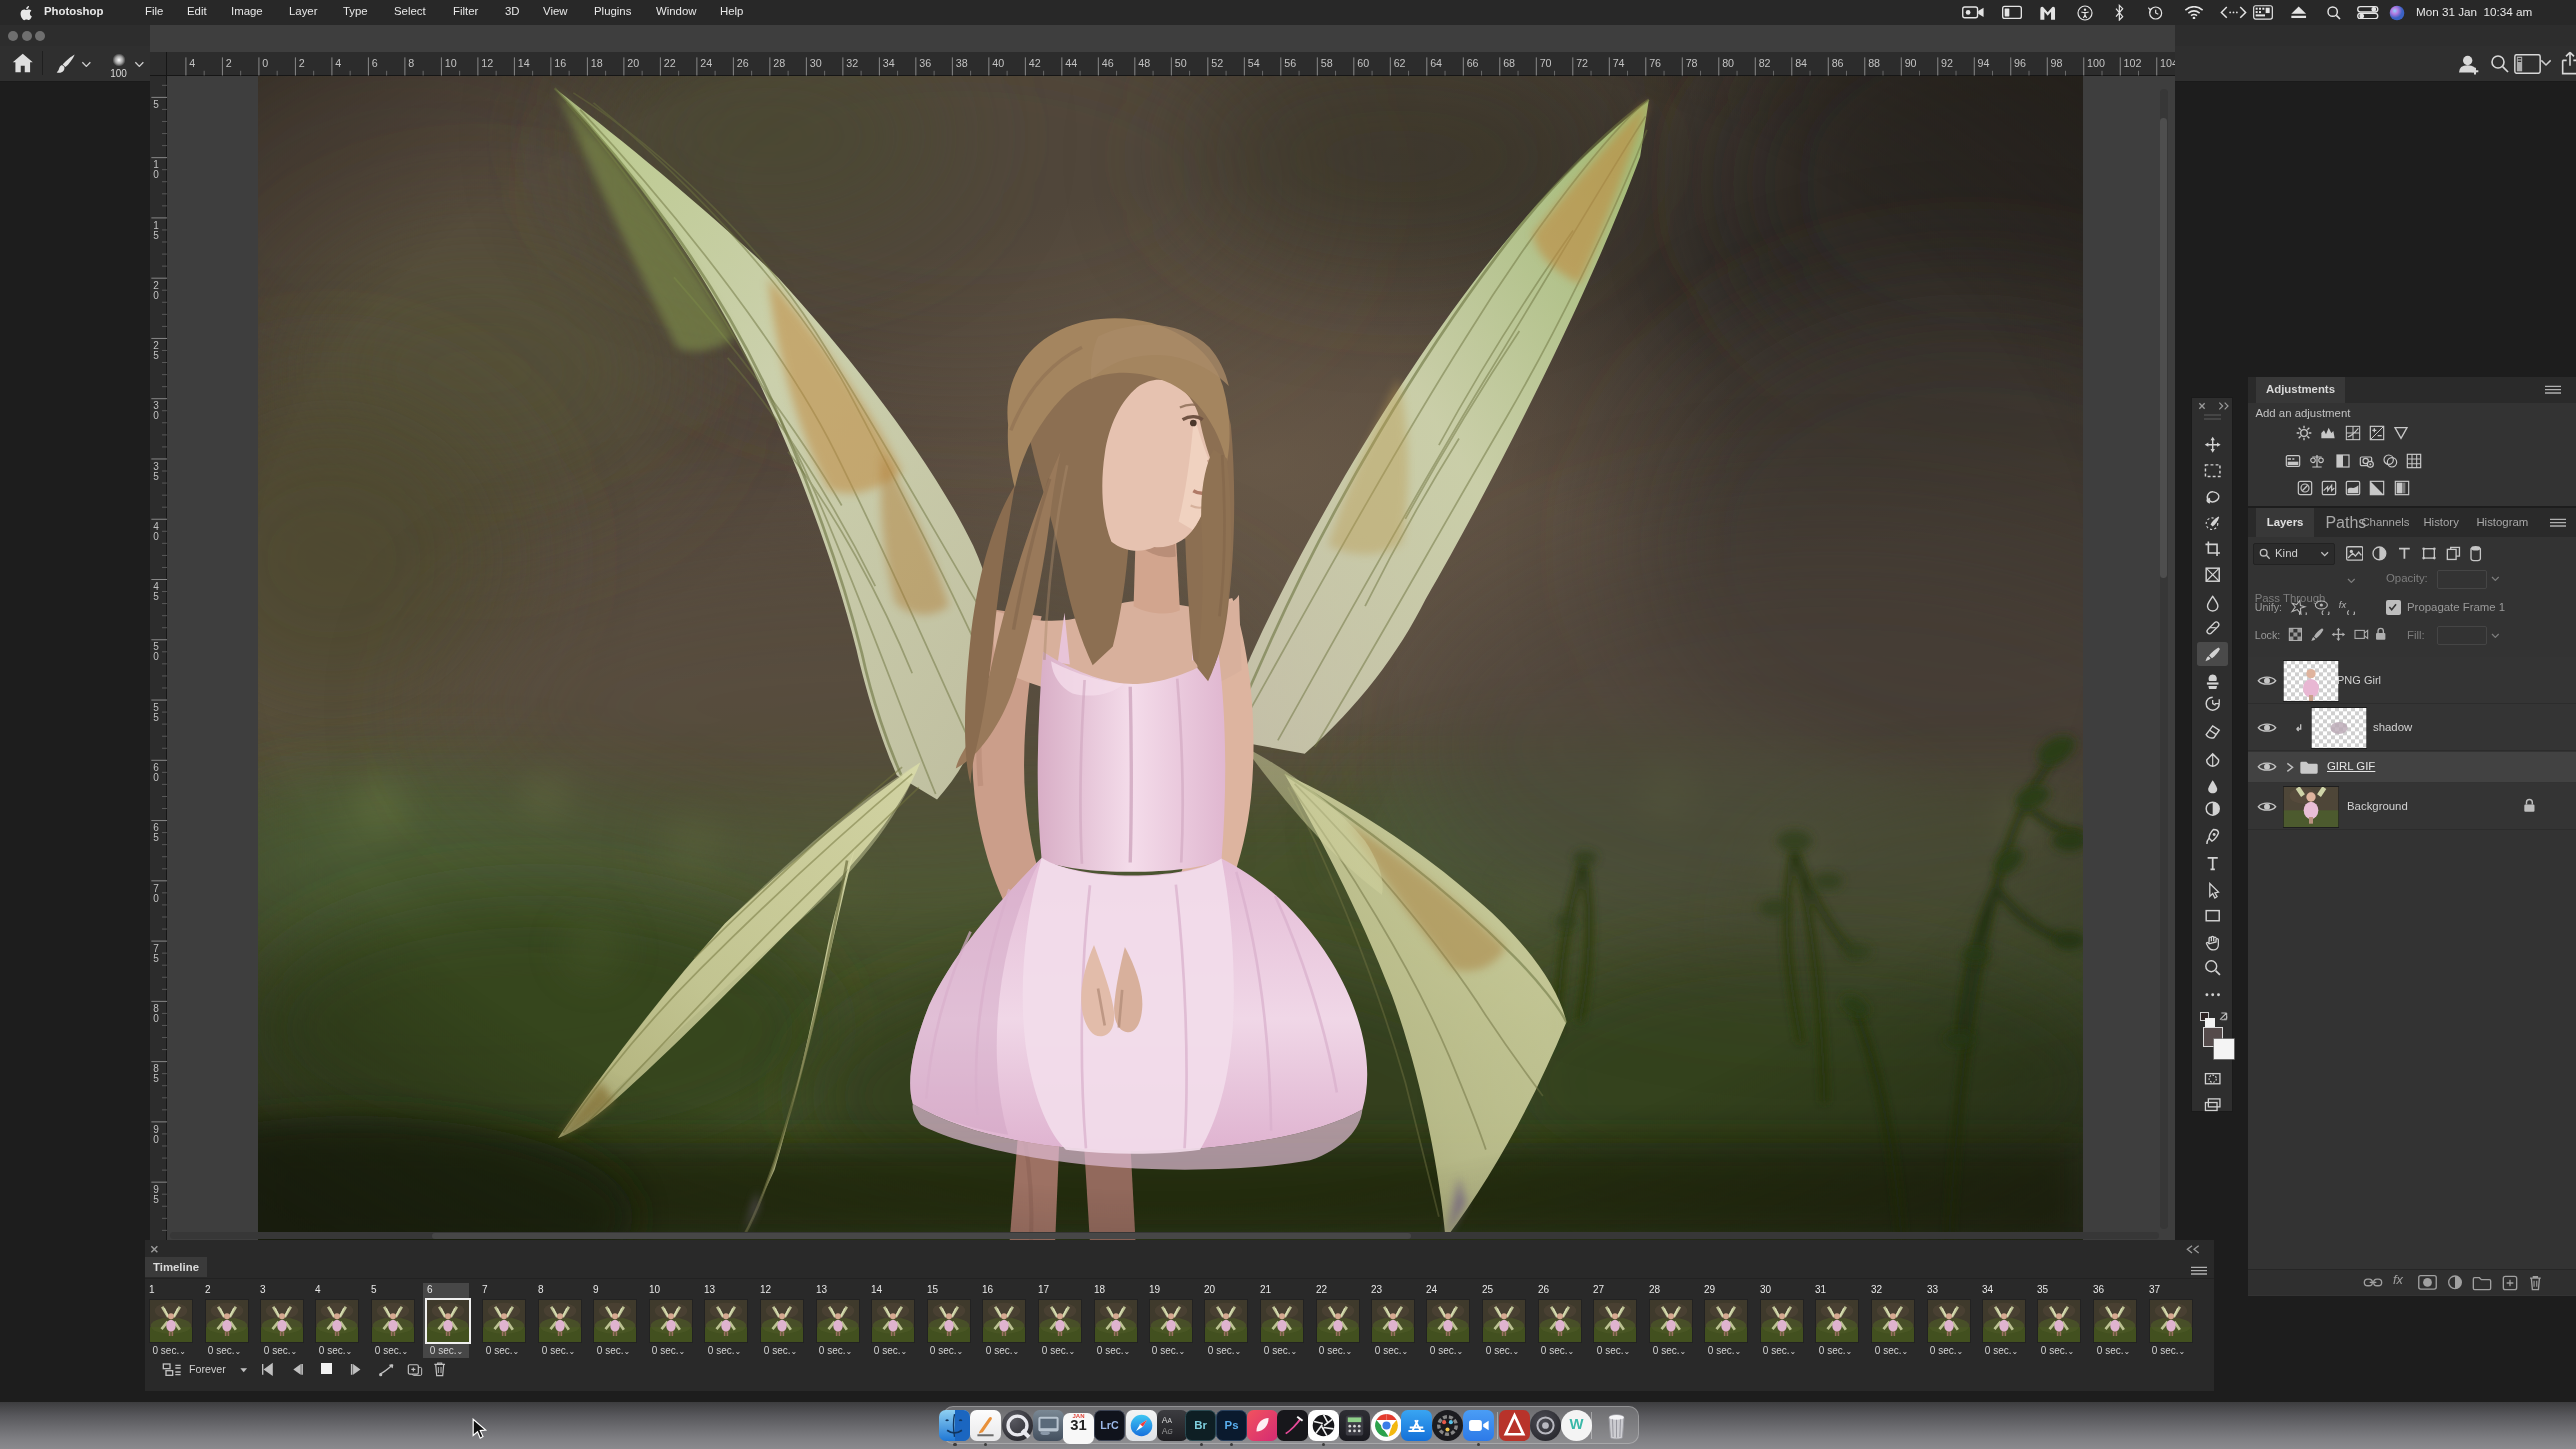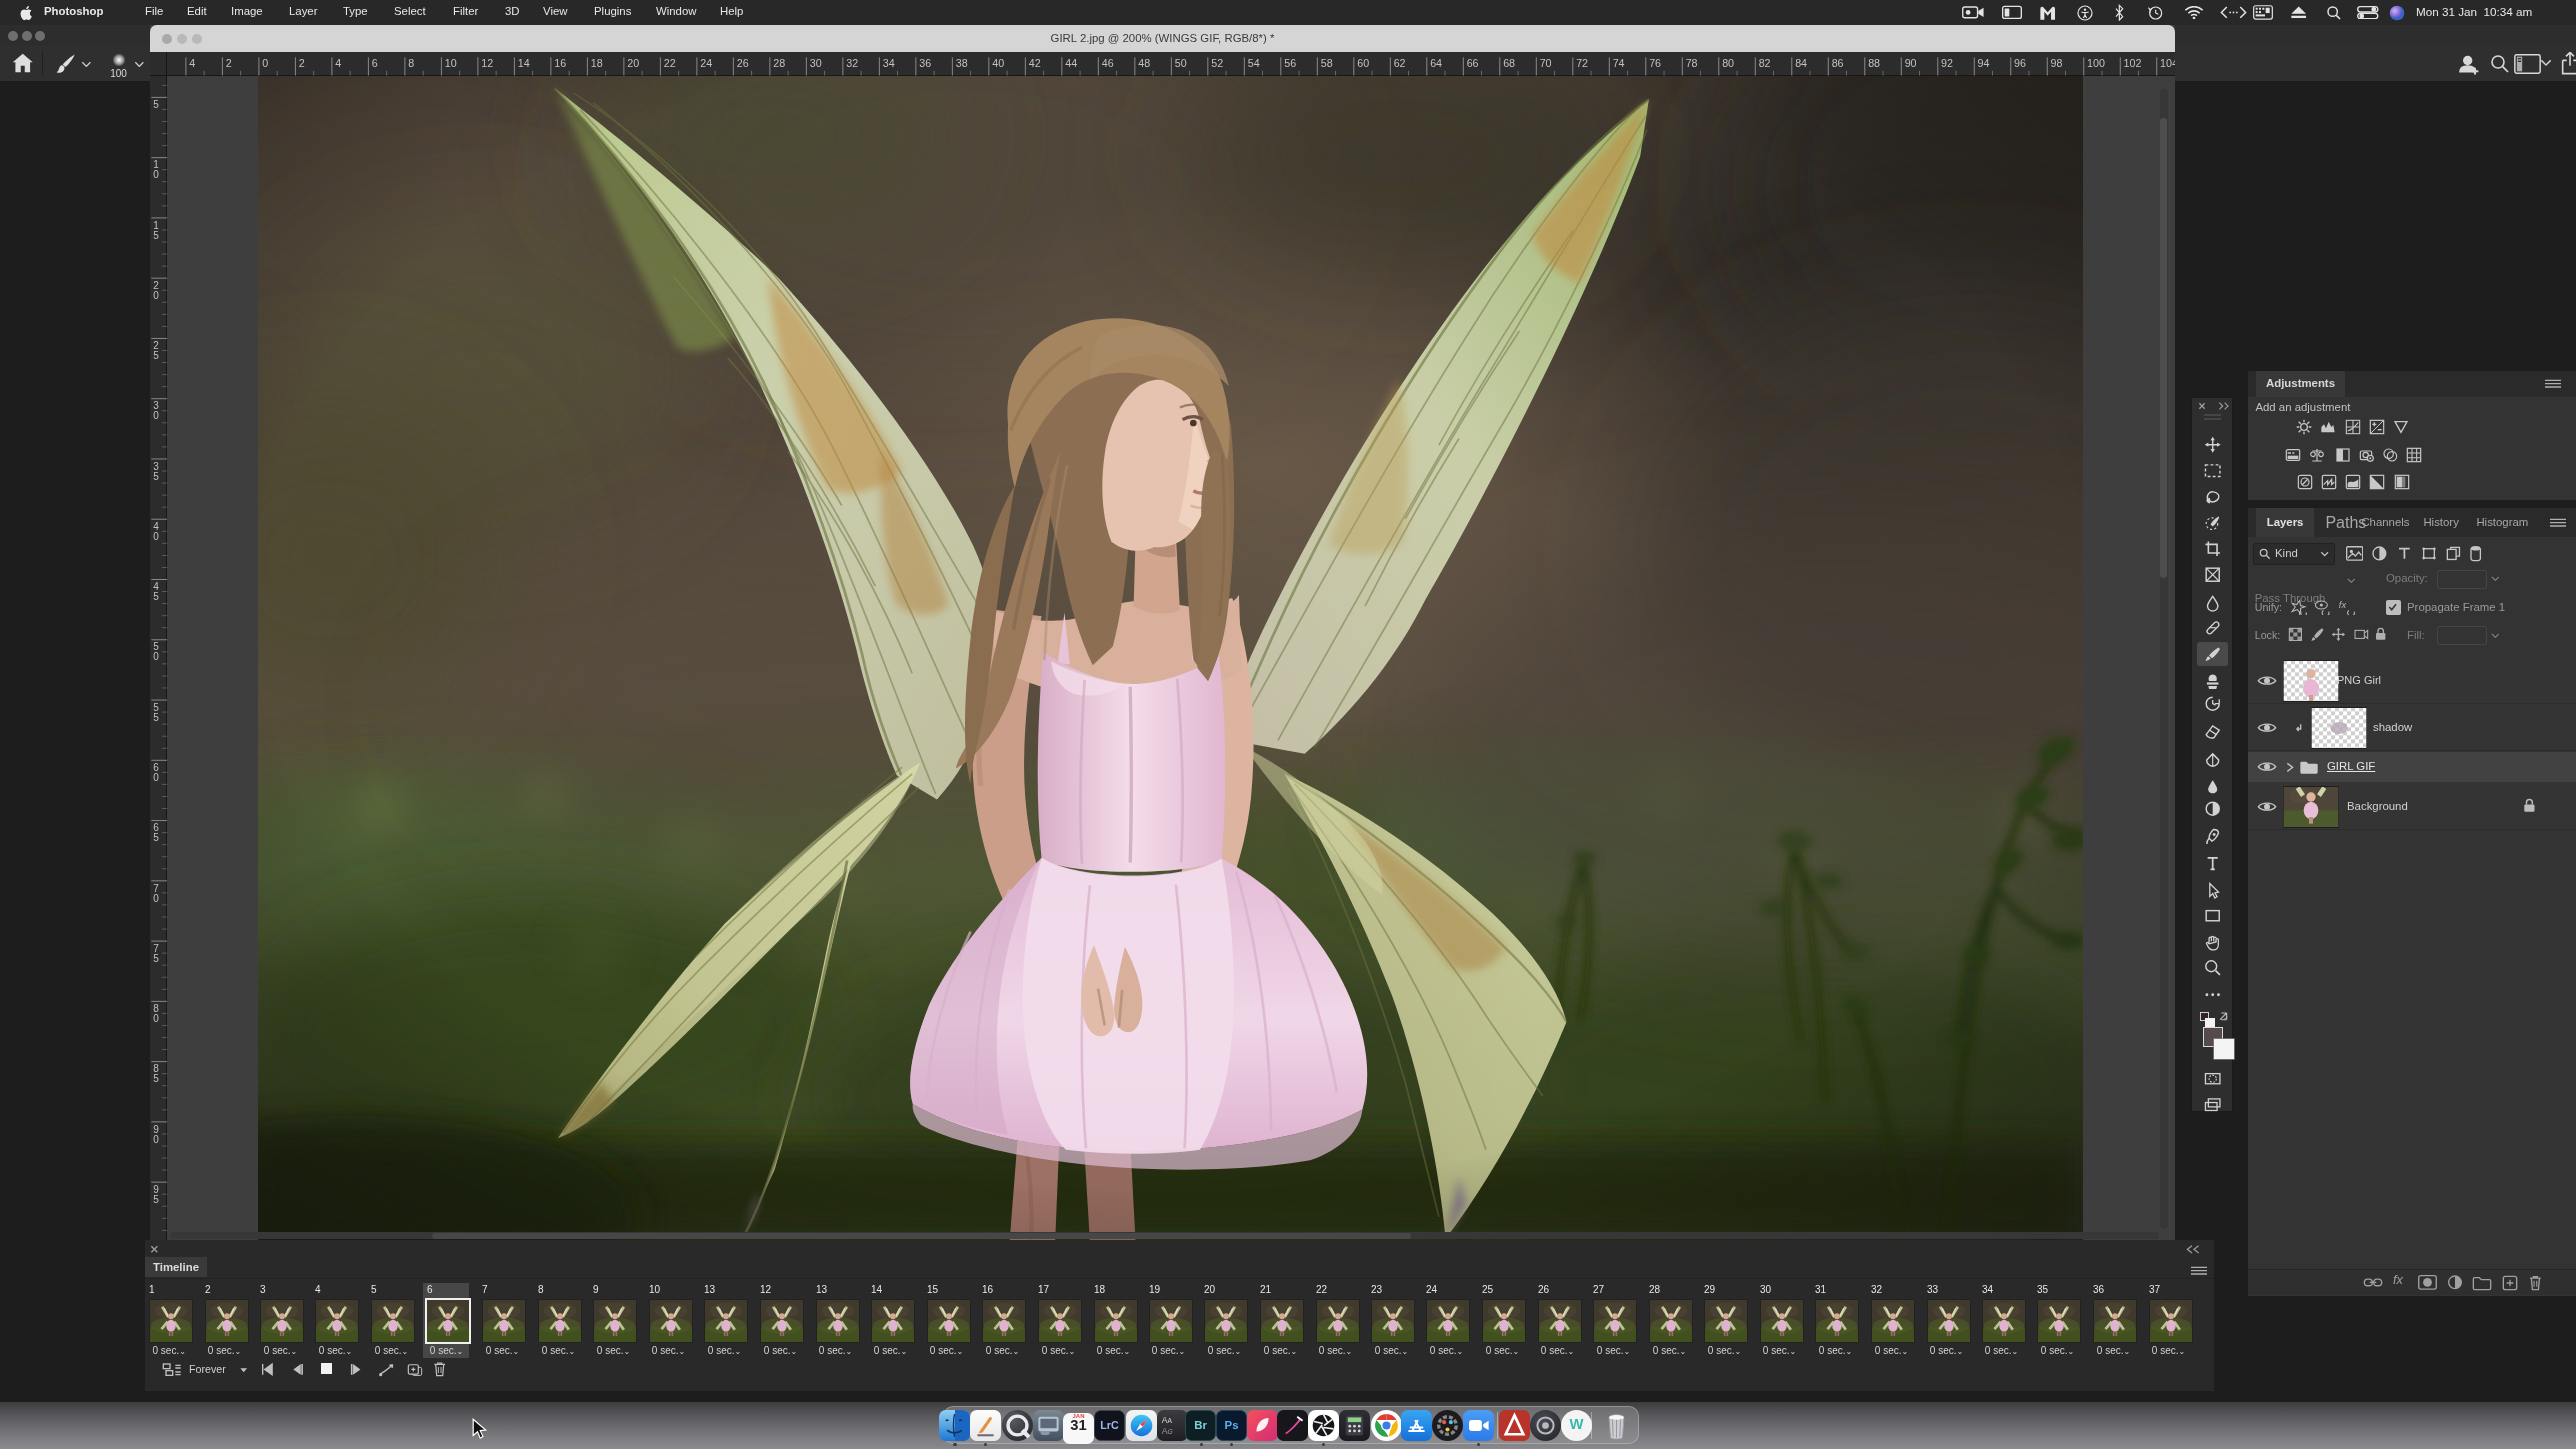--- a/index.html
+++ b/index.html
@@ -746,26 +746,20 @@
           <line x1="18" y1="1686.9" x2="26" y2="1686.9" stroke="#707070" stroke-width="1"></line>
           <line x1="18" y1="1705.0" x2="26" y2="1705.0" stroke="#707070" stroke-width="1"></line>
           <line x1="18" y1="1723.0" x2="26" y2="1723.0" stroke="#707070" stroke-width="1"></line>
         </svg>
       </div>
 
 <div class="abs" style="left:2010px;top:64px;width:8px;height:1140px;background:#373737;border-radius:4px;"></div>
 <div class="abs" style="left:2010px;top:93px;width:6.7px;height:460px;background:#4e4e4e;border-radius:3.4px;"></div>
 <div class="abs" style="left:20px;top:1207px;width:1989px;height:7.4px;background:#373737;border-radius:3.4px;"></div>
 <div class="abs" style="left:282px;top:1208px;width:979px;height:6px;background:#474747;border-radius:3.4px;"></div>
-<div id="doctitle">
-      <div class="dtl" style="left:12px;background:#a9a9a9"></div>
-        <div class="dtl" style="left:27px"></div>
-        <div class="dtl" style="left:42px"></div>
-      <div style="position:absolute;left:0;width:100%;top:6.7px;text-align:center;">GIRL 2.jpg @ 200% (WINGS GIF, RGB/8*) *</div>
-    </div>
   </div>
   <div id="tools">
       <svg class="abs" style="left:6px;top:4px" width="8" height="8" viewBox="0 0 12 12">
         <path d="M2 2 L10 10 M10 2 L2 10" stroke="#9a9a9a" stroke-width="2"></path>
       </svg>
       <svg class="abs" style="left:25.5px;top:4px" width="12" height="8" viewBox="0 0 18 12">
         <path d="M2 1 L7 6 L2 11 M10 1 L15 6 L10 11" stroke="#9a9a9a" stroke-width="1.8" fill="none"></path>
       </svg>
       <div class="abs" style="left:12px;top:16px;width:17.4px;height:2px;background:#454545"></div>
       <div class="abs" style="left:12px;top:19.5px;width:17.4px;height:2px;background:#454545"></div>
@@ -866,21 +860,21 @@
       <svg class="abs" style="left:12px;top:672px" width="17.4" height="17.4" viewBox="0 0 24 24">
         <rect x="2" y="5" width="20" height="14" fill="none" stroke="#d2d2d2" stroke-width="1.8"></rect>
         <circle cx="12" cy="12" r="5" fill="none" stroke="#d2d2d2" stroke-width="1.6" stroke-dasharray="2.5 2"></circle>
       </svg>
       <svg class="abs" style="left:12px;top:698px" width="17.4" height="17.4" viewBox="0 0 24 24">
         <rect x="6" y="4" width="16" height="11" fill="none" stroke="#d2d2d2" stroke-width="1.8"></rect>
         <rect x="2" y="9" width="16" height="11" fill="none" stroke="#d2d2d2" stroke-width="1.8"></rect>
       </svg>
     </div>
   <div id="panels">
-      <div class="abs" style="left:0;top:272px;width:328px;height:129px;background:#333333">
+      <div class="abs" style="left:0;top:278px;width:328px;height:129px;background:#333333">
         <div class="abs" style="left:0;top:0;width:328px;height:25.5px;background:#2a2a2a"></div>
         <div class="abs" style="left:8px;top:0;height:25.5px;background:#383838;color:#d8d8d8;font-weight:bold;font-size:11.4px;line-height:25.5px;padding:0 10px;">Adjustments</div>
         <svg class="abs" style="left:297px;top:8px" width="16" height="9.4" viewBox="0 0 24 14">
           <path d="M0 2 H24 M0 7 H24 M0 12 H24" stroke="#b0b0b0" stroke-width="2"></path>
         </svg>
         <div class="abs" style="left:7.4px;top:29.5px;color:#c2c2c2;font-size:11.4px;">Add an adjustment</div>
         <svg class="abs" style="left:48px;top:48px" width="16" height="16" viewBox="0 0 24 24">
           <circle cx="12" cy="12" r="5" fill="none" stroke="#c8c8c8" stroke-width="2"></circle>
           <g stroke="#c8c8c8" stroke-width="2">
             <path d="M12 1v4M12 19v4M1 12h4M19 12h4M4 4l3 3M17 17l3 3M20 4l-3 3M7 17l-3 3"></path>

